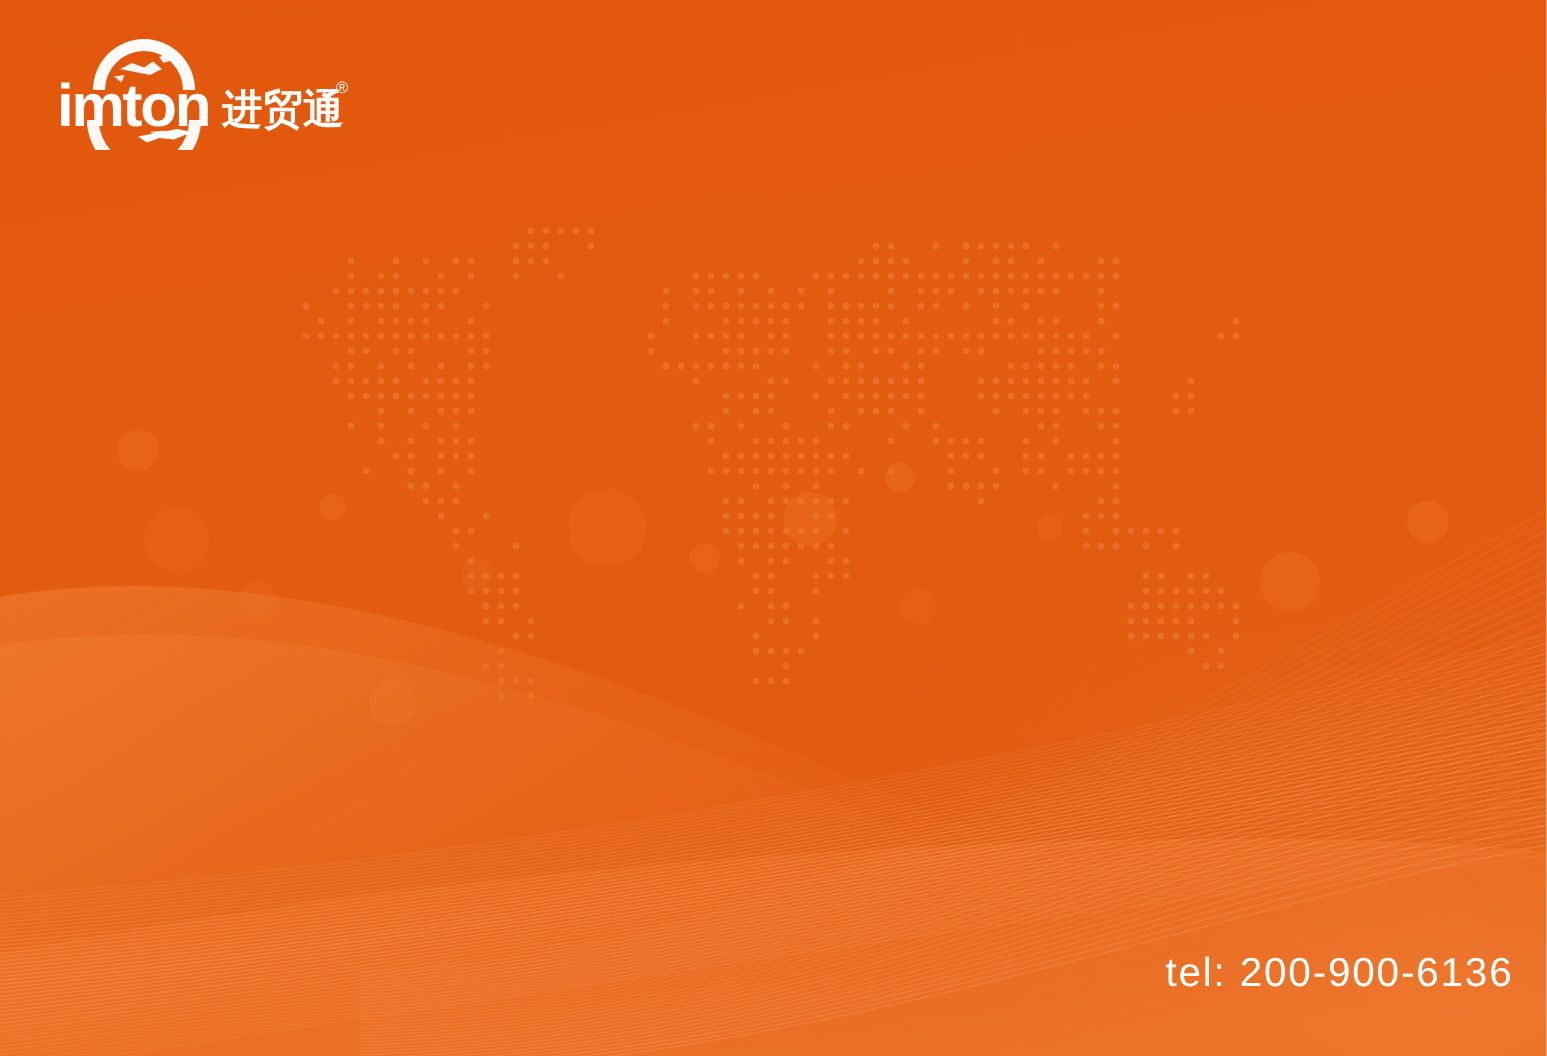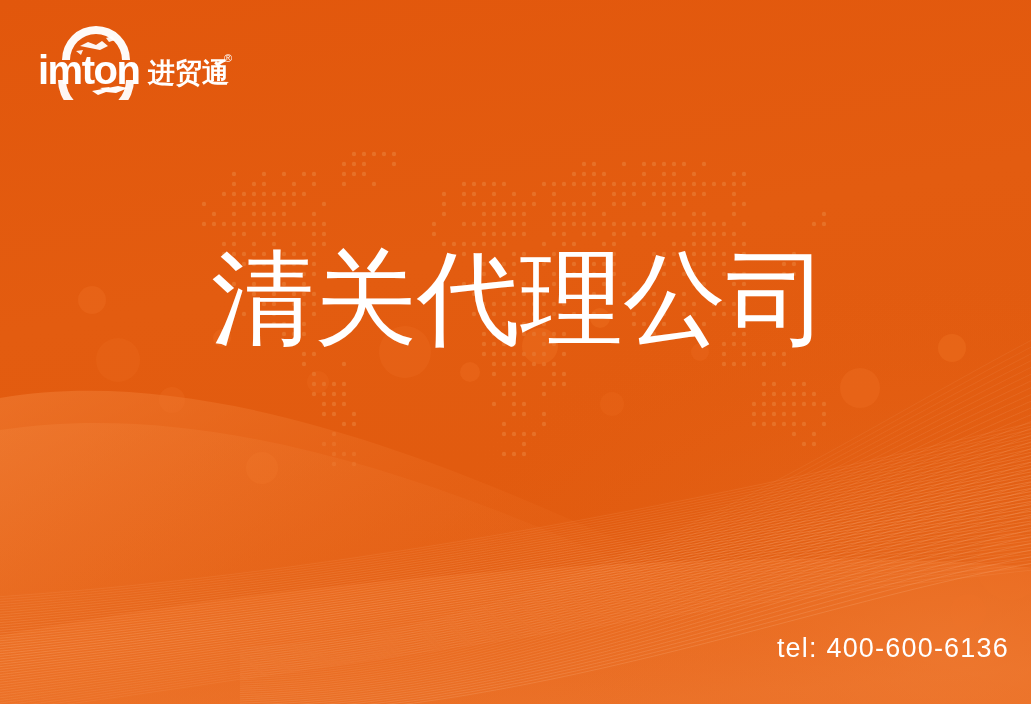--- a/index.html
+++ b/index.html
@@ -251,18 +251,17 @@
 
       <text x="2" y="60" fill="#ffffff" font-family="'Liberation Sans','DejaVu Sans',sans-serif" font-size="40" font-weight="bold" letter-spacing="-1.5">imton</text>
 
       <text x="112" y="58" fill="#ffffff" font-family="'Liberation Sans','DejaVu Sans',sans-serif" font-size="27" font-weight="bold" letter-spacing="0">进贸通</text>
 
       <text x="192" y="38" fill="#ffffff" text-anchor="middle" font-family="'Liberation Sans','DejaVu Sans',sans-serif" font-size="11">®</text>
     </svg>
   </div>
 
   <div id="headline">
-    <span class="line">清关代理公司</span>
   </div>
 
-  <div id="tel">tel: 400-600-6136</div>
+  <div id="tel">tel: 200-900-6136</div>
 
 </div>
 
 </body></html>

